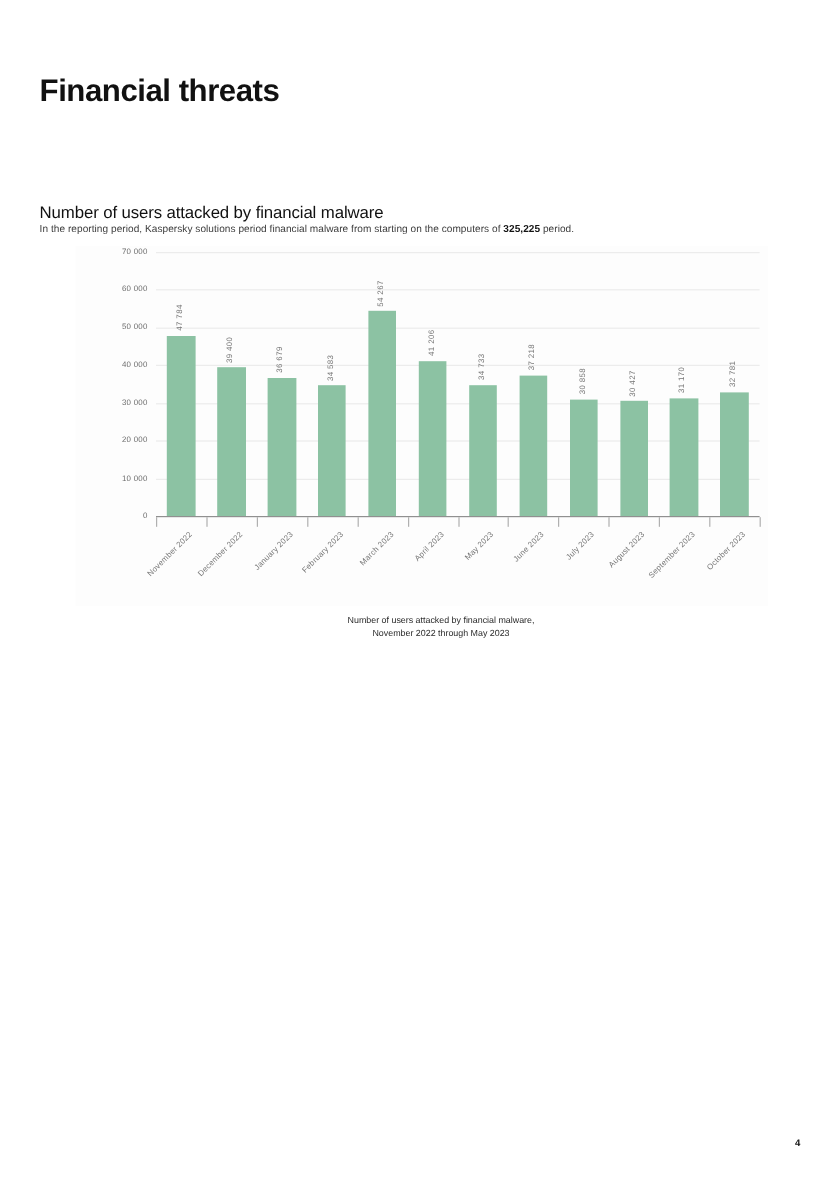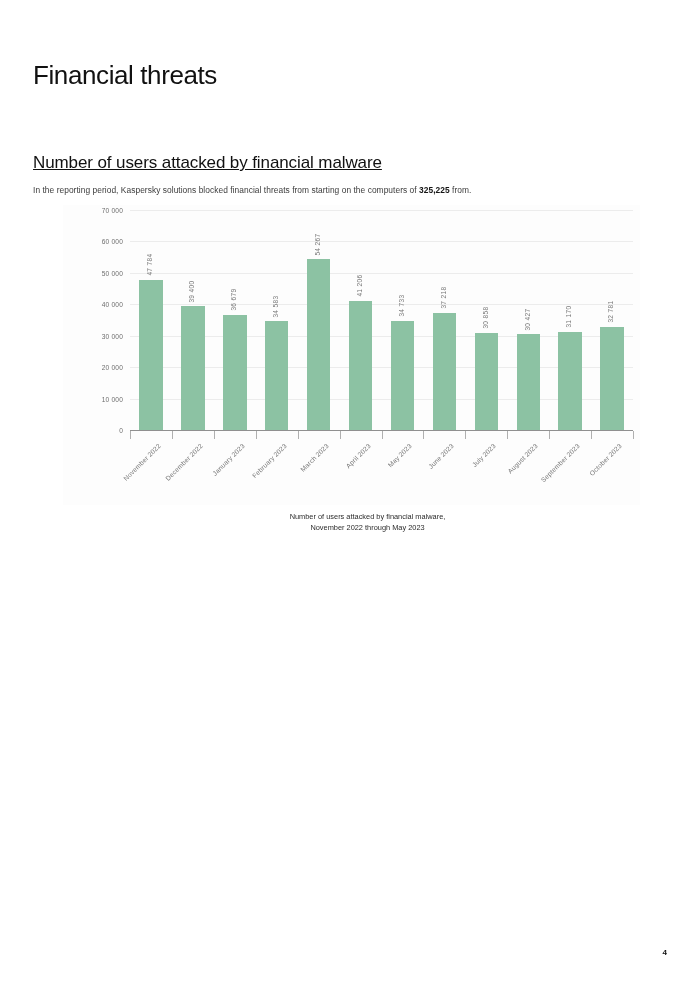--- a/index.html
+++ b/index.html
@@ -21,46 +21,45 @@
     inset: 0;
     background: #ffffff;
   }
 
   
   .page-title {
     position: absolute;
     left: 33px;
     top: 44px;
     font-size: 26px;
-    font-weight: normal;
+    font-weight: bold;
     letter-spacing: -0.4px;
     color: #111111;
     line-height: 1.1;
     text-align: center;
   }
 
   .intro-text {
     position: absolute;
     left: 33px;
     top: 109px;
     font-size: 8.4px;
     color: #3c3c3c;
     letter-spacing: 0.05px;
     line-height: 1.35;
   }
 
   .section-title {
     position: absolute;
     left: 33px;
-    top: 139px;
-    font-size: 17px;
+    top: 157px;
+    font-size: 14px;
     font-weight: normal;
     color: #111111;
     letter-spacing: -0.1px;
-    text-decoration: underline;
   }
 
   .lede-text {
     position: absolute;
     left: 33px;
     top: 177px;
     font-size: 8.4px;
     color: #3c3c3c;
     letter-spacing: 0.05px;
     line-height: 1.35;
@@ -231,21 +230,21 @@
 </head>
 <body>
 
 <div class="page">
 
   <h1 class="page-title">Financial threats</h1>
 
 
   <h2 class="section-title">Number of users attacked by financial malware</h2>
 
-  <p class="lede-text"><span>In the reporting period, Kaspersky solutions blocked financial threats from starting on the computers of </span><b>325,225</b><span> from.</span></p>
+  <p class="lede-text"><span>In the reporting period, Kaspersky solutions period financial malware from starting on the computers of </span><b>325,225</b><span> period.</span></p>
 
   <div class="chart-panel">
     <div class="plot-wrap">
       <div class="y-labels" id="y-labels">
           <div class="y-label" style="top: 220px;">0</div>
           <div class="y-label" style="top: 188.571px;">10 000</div>
           <div class="y-label" style="top: 157.143px;">20 000</div>
           <div class="y-label" style="top: 125.714px;">30 000</div>
           <div class="y-label" style="top: 94.2857px;">40 000</div>
           <div class="y-label" style="top: 62.8571px;">50 000</div>

